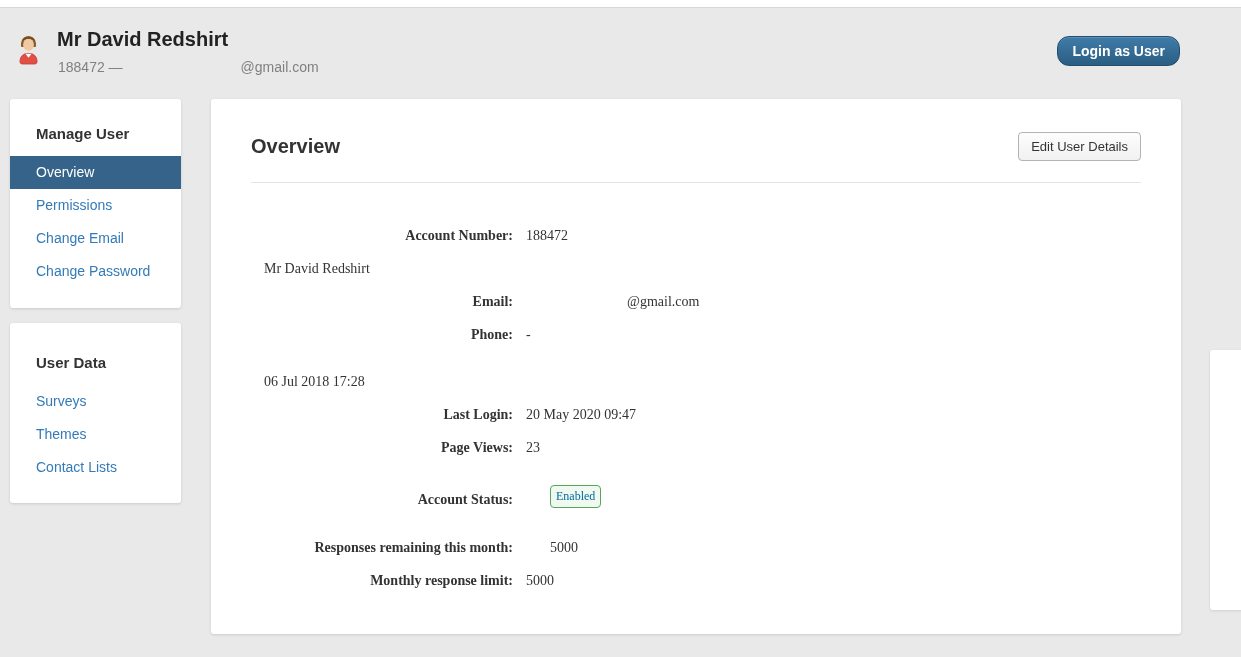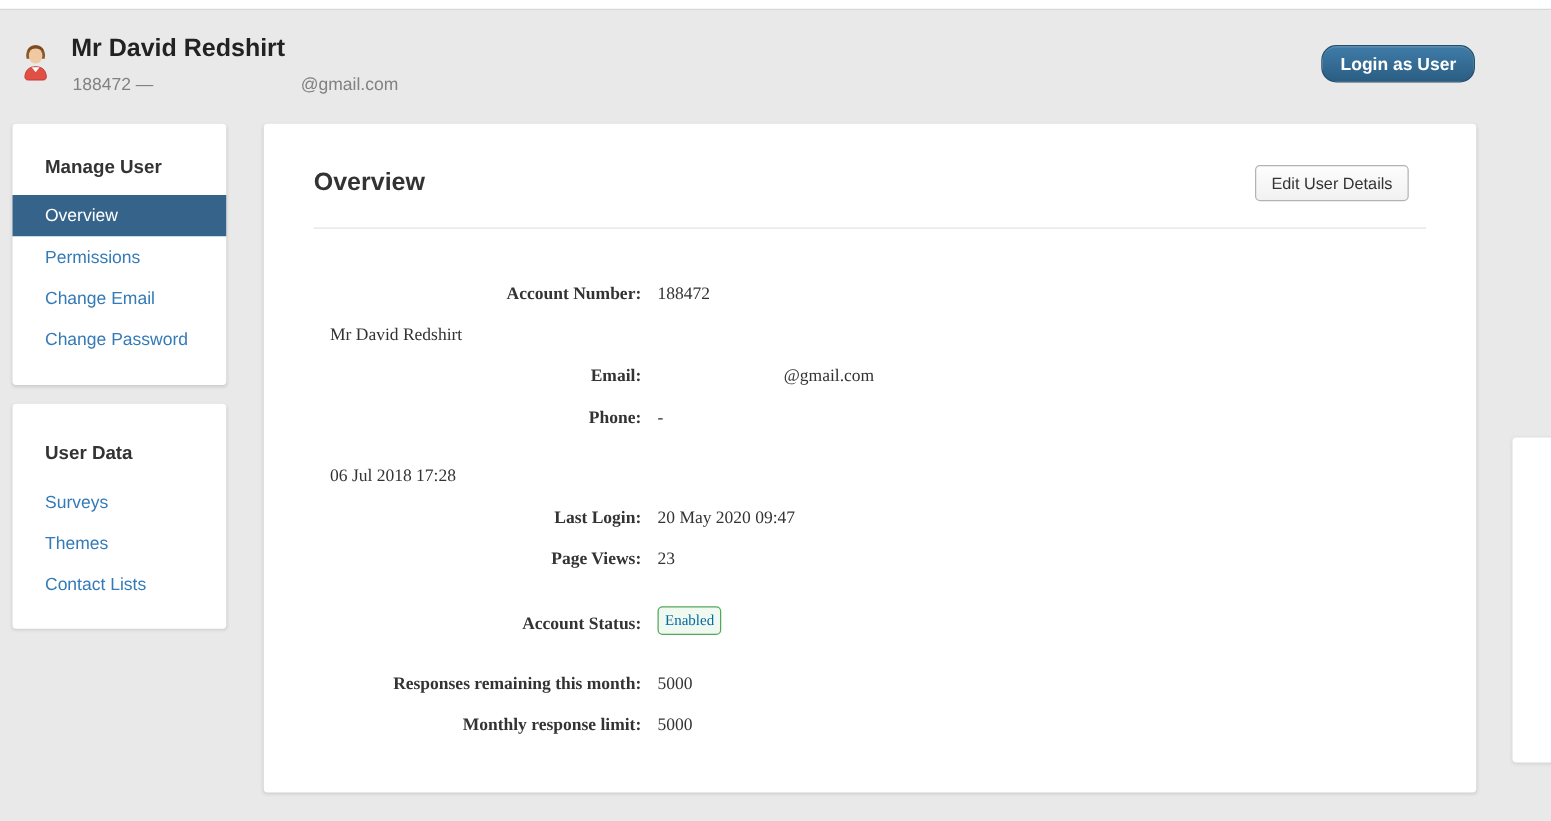--- a/index.html
+++ b/index.html
@@ -53,37 +53,37 @@
     color: #337ab7; text-decoration: none; cursor: pointer;
   }
   .side-item.active {
     background: #35638a; color: #ffffff; cursor: default;
   }
   
   .main-card { position: absolute; left: 211px; top: 99px; width: 970px; height: 535px; padding: 0 40px; }
   .card-head { position: relative; padding-top: 35px; height: 83px; }
   .page-title { font-size: 20px; font-weight: bold; color: #333; line-height: 24px; }
   .btn-default {
-    position: absolute; right: 14px; top: 33px;
+    position: absolute; right: 0; top: 33px;
     padding: 6px 12px; font-size: 13px; color: #333;
     font-family: "Liberation Sans", sans-serif;
     background: linear-gradient(#fdfdfd, #f1f1f1);
     border: 1px solid #b3b3b3; border-radius: 4px; cursor: pointer;
   }
   .divider { border: none; border-top: 1px solid #e4e4e4; }
   .fields { margin-top: 28px; }
   .field-row { display: flex; align-items: flex-end; min-height: 33px; font-family: Liberation Serif, serif; }
   .flabel {
     width: 262px; text-align: right; flex: none;
     font-size: 14px; font-weight: bold; color: #333;
   }
   .fvalue { margin-left: 13px; font-size: 14px; color: #333; }
   .row-email .fvalue { padding-left: 101px; }
   .gap-sm { margin-top: 14px; }
-  .gap-md { margin-top: 15px; }
+  .gap-md { margin-top: 15px; gap: 24px; }
   .row-status { min-height: 37px; }
   .badge {
     display: inline-block; padding: 3px 5px;
     font-size: 12px; color: #0369a1;
     background: #f0f9f0; border: 1px solid #56a75c; border-radius: 4px;
   }
   
   .partial-panel {
     position: absolute; left: 1210px; top: 350px; width: 35px; height: 260px;
     background: #fff; border-radius: 3px 0 0 3px;

